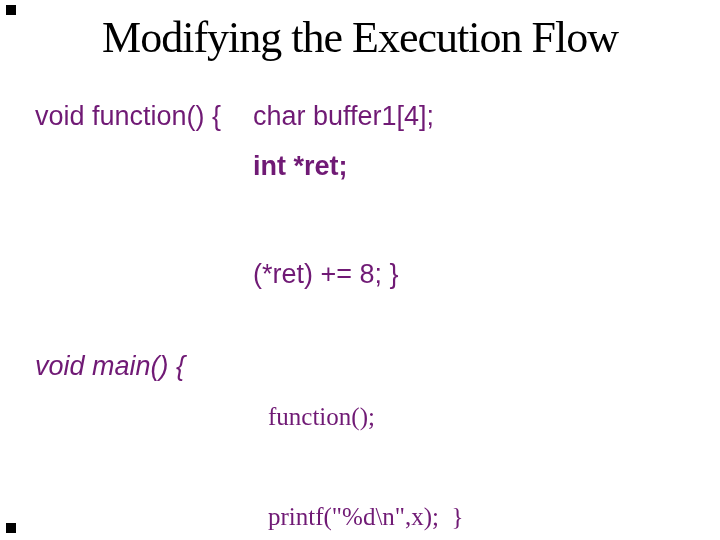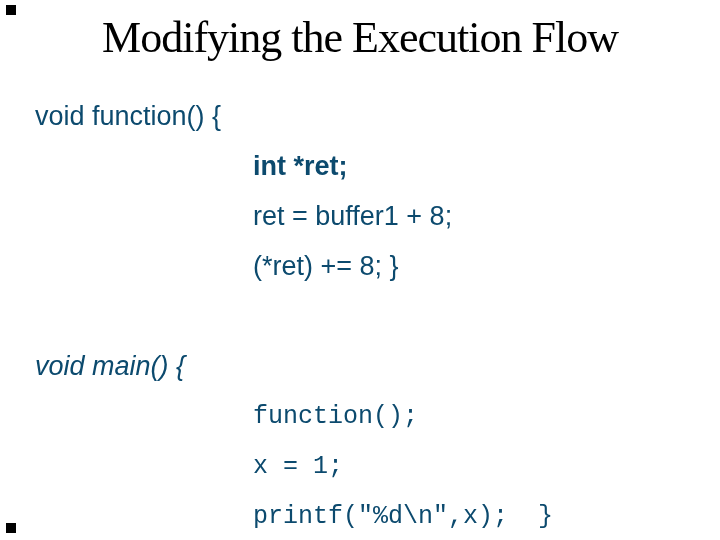--- a/index.html
+++ b/index.html
@@ -36,63 +36,63 @@
     letter-spacing: -1px;
     color: #000000;
     white-space: nowrap;
   }
 
   .code-line {
     position: absolute;
     font-family: "Liberation Sans", sans-serif;
     font-size: 27px;
     line-height: 32px;
-    color: #0c4a6e;
+    color: #701a75;
     white-space: pre;
   }
   .code-line.geo {
     
-    font-family: Liberation Mono, monospace;
+    font-family: Liberation Serif, serif;
     font-size: 25px;
     line-height: 34px;
+    margin-left: 15px;
   }
   .col-left  { left: 35px; }
   .col-right { left: 253px; }
 
   .row-1 { top: 100px; }
   .row-2 { top: 150px; font-weight: bold; }
   .row-3 { top: 200px; }
-  .row-4 { top: 250px; }
+  .row-4 { top: 258px; }
   .row-5 { top: 350px; font-style: italic; }
   .row-6 { top: 400px; }
   .row-7 { top: 450px; }
   .row-8 { top: 500px; }
 </style>
 </head>
 <body>
 
 <div class="slide">
 
   <div class="corner-square top"></div>
 
   <div class="slide-title">Modifying the Execution Flow</div>
 
   <div class="code-line col-left row-1">void function() {</div>
 
+  <div class="code-line col-right row-1">char buffer1[4];</div>
 
   <div class="code-line col-right row-2">int *ret;</div>
 
-  <div class="code-line col-right row-3">ret = buffer1 + 8;</div>
 
   <div class="code-line col-right row-4">(*ret) += 8; }</div>
 
   <div class="code-line col-left row-5">void main() {</div>
 
 
   <div class="code-line col-right row-6 geo">function();</div>
 
-  <div class="code-line col-right row-7 geo">x = 1;</div>
 
   <div class="code-line col-right row-8 geo">printf("%d\n",x);  }</div>
 
   <div class="corner-square bottom"></div>
 
 </div>
 
 </body></html>

